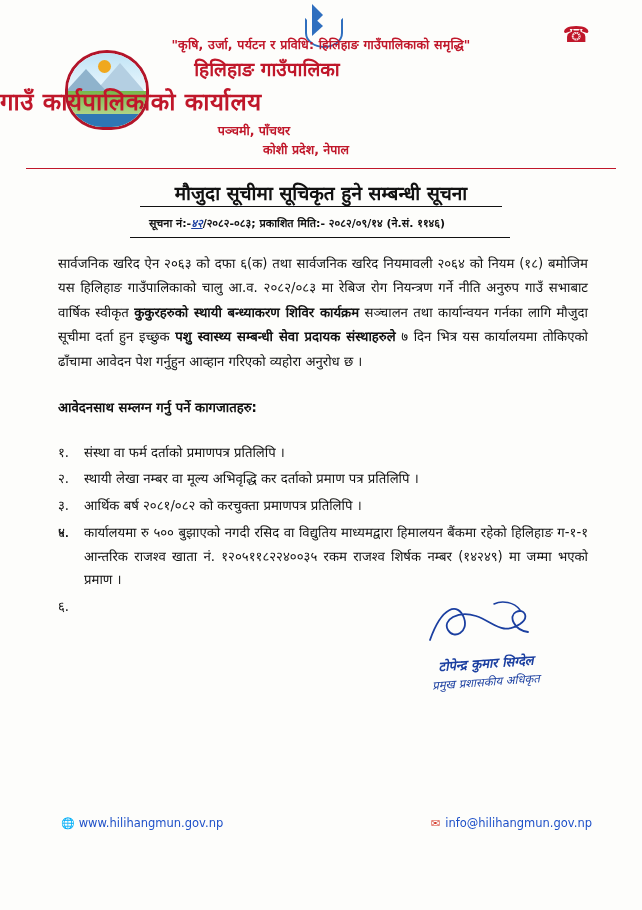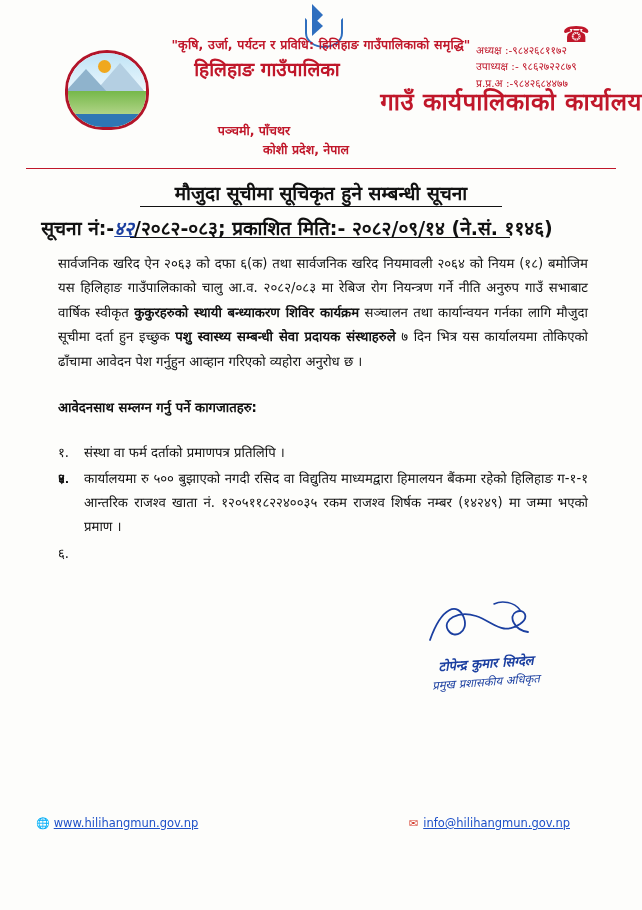--- a/index.html
+++ b/index.html
@@ -47,21 +47,21 @@
     text-align: center;
     font-size: 19px;
     font-weight: bold;
     color: #c0172a;
   }
   .header-office {
     position: absolute;
     top: 84px;
     left: 0;
     width: 642px;
-    text-align: right;
+    text-align: left;
     font-size: 24px;
     font-weight: bold;
     color: #c0172a;
     letter-spacing: .5px;
   }
   .header-place1 {
     position: absolute;
     top: 122px;
     left: 0;
     width: 508px;
@@ -214,21 +214,21 @@
     top: 206px;
     width: 362px;
     border-top: 1.3px solid #111;
   }
   .doc-subtitle {
     position: absolute;
     top: 215px;
     left: 0;
     width: 594px;
     text-align: center;
-    font-size: 19px;
+    font-size: 11px;
     font-weight: bold;
     color: #111111;
   }
   .subtitle-underline {
     position: absolute;
     left: 130px;
     top: 237px;
     width: 380px;
     border-top: 1px solid #111;
   }
@@ -323,33 +323,31 @@
   
   .footer {
     position: absolute;
     left: 0;
     top: 816px;
     width: 642px;
     height: 40px;
   }
   .footer .fl {
     position: absolute;
-    left: 36px;
+    left: 61px;
     top: 0;
     font-size: 11.5px;
     color: #1e50c8;
-    text-decoration: underline;
   }
   .footer .fr {
     position: absolute;
-    right: 72px;
+    right: 50px;
     top: 0;
     font-size: 11.5px;
     color: #1e50c8;
-    text-decoration: underline;
   }
   .globe-icon {
     display: inline-block;
     margin-right: 4px;
     color: #1e50c8;
     font-size: 11px;
     text-decoration: none;
   }
   .mail-icon {
     display: inline-block;
@@ -383,25 +381,20 @@
       <div class="wreath"></div>
     </div>
 
     <div class="header-slogan">"कृषि, उर्जा, पर्यटन र प्रविधि: हिलिहाङ गाउँपालिकाको समृद्धि"</div>
     <div class="header-org">हिलिहाङ गाउँपालिका</div>
     <div class="header-office">गाउँ कार्यपालिकाको कार्यालय</div>
     <div class="header-place1">पञ्चमी, पाँचथर</div>
     <div class="header-place2">कोशी प्रदेश, नेपाल</div>
 
     <div class="phone-icon">☎</div>
-    <div class="contact-block">
-      <div>अध्यक्ष :-९८४२६८११७२</div>
-      <div>उपाध्यक्ष :- ९८६२७२२८७९</div>
-      <div>प्र.प्र.अ :-९८४२६८४४७७</div>
-    </div>
 
     <div class="hr-red"></div>
   </div>
 
   <div class="doc-title">मौजुदा सूचीमा सूचिकृत हुने सम्बन्धी सूचना</div>
   <div class="title-underline"></div>
 
   <div class="doc-subtitle">
     <span>सूचना नं:-</span><span class="num-hand">४२</span><span>/२०८२-०८३; प्रकाशित मिति:- २०८२/०९/१४ (ने.सं. ११४६)</span>
   </div>
@@ -415,23 +408,25 @@
 
     <div class="list-heading">आवेदनसाथ सम्लग्न गर्नु पर्ने कागजातहरु:</div>
 
     <ol class="items">
       <li>
         <span class="idx">१.</span>
         <span>संस्था वा फर्म दर्ताको प्रमाणपत्र प्रतिलिपि ।</span>
       </li>
       <li>
         <span class="idx">२.</span>
+        <span>स्थायी लेखा नम्बर वा मूल्य अभिवृद्धि कर दर्ताको प्रमाण पत्र प्रतिलिपि ।</span>
       </li>
       <li>
         <span class="idx">३.</span>
+        <span>आर्थिक बर्ष २०८१/०८२ को करचुक्ता प्रमाणपत्र प्रतिलिपि ।</span>
       </li>
       <li>
         <span class="idx">४.</span>
       </li>
       <li>
         <span class="idx">५.</span>
         <span>कार्यालयमा रु ५०० बुझाएको नगदी रसिद वा विद्युतिय माध्यमद्वारा हिमालयन बैंकमा रहेको हिलिहाङ ग-१-१ आन्तरिक राजश्व खाता नं. १२०५११८२२४००३५ रकम राजश्व शिर्षक नम्बर (१४२४९) मा जम्मा भएको प्रमाण ।</span>
       </li>
       <li>
         <span class="idx">६.</span>

